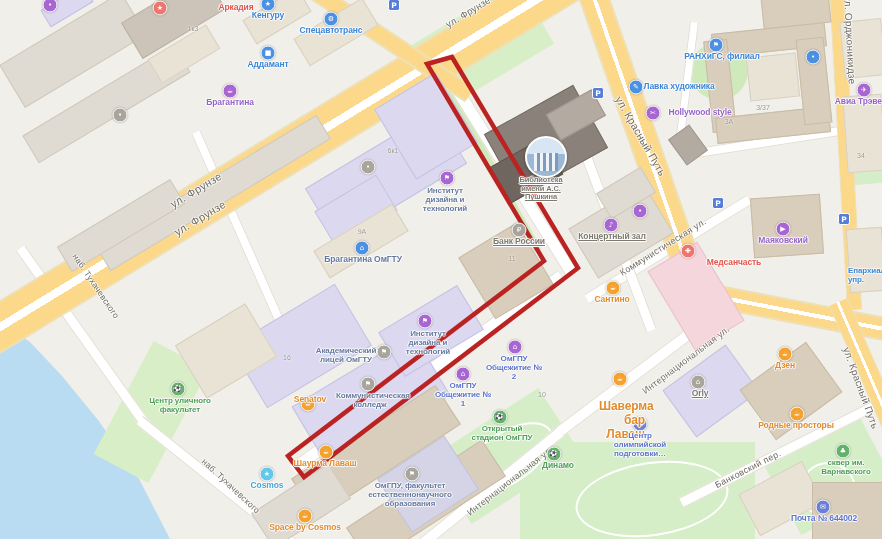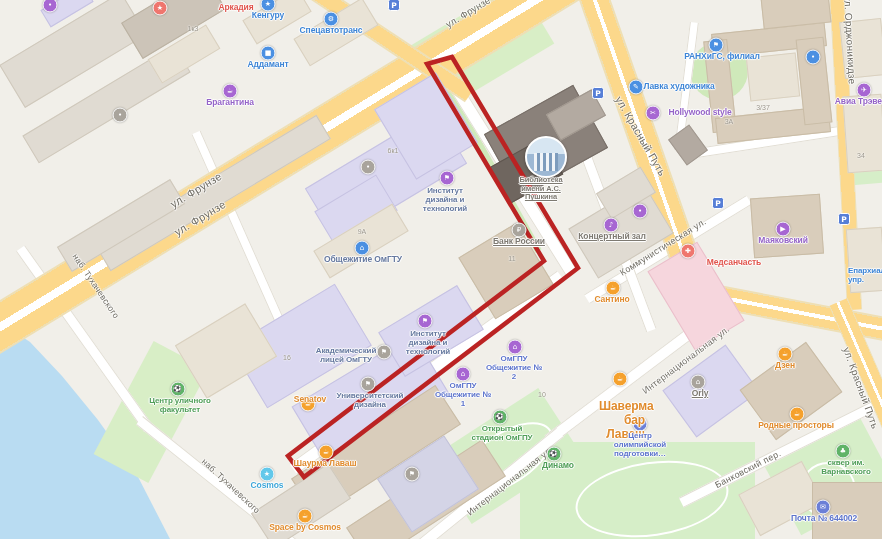--- a/index.html
+++ b/index.html
@@ -199,21 +199,21 @@
   <div class="lbl nw t-purple" style="left:783px;top:236px;">Маяковский</div>
   <span class="lib-icon" style="left:546px;top:157px;"></span>
   <div class="lbl t-gray" style="left:541px;top:176px;width:52px;font-size:7.5px;">Библиотека имени А.С. Пушкина</div>
   <span class="poi c-purple" style="left:447px;top:178px;">
       <span>⚑</span>
     </span>
   <div class="lbl t-slate" style="left:445px;top:186px;width:50px;font-size:8px;">Институт дизайна и технологий</div>
   <span class="poi c-blue" style="left:362px;top:248px;">
       <span>⌂</span>
     </span>
-  <div class="lbl nw t-slate" style="left:363px;top:255px;">Общежитие ОмГТУ</div>
+  <div class="lbl nw t-slate" style="left:363px;top:255px;">Брагантина ОмГТУ</div>
   <span class="poi c-gray" style="left:519px;top:230px;">
       <span>₽</span>
     </span>
   <div class="lbl nw t-gray" style="left:519px;top:237px;">Банк России</div>
   <span class="poi c-purple" style="left:611px;top:225px;">
       <span>♪</span>
     </span>
   <div class="lbl nw t-gray" style="left:612px;top:232px;">Концертный зал</div>
   <span class="poi c-red" style="left:688px;top:251px;">
       <span>✚</span>
@@ -227,36 +227,37 @@
       <span>⚑</span>
     </span>
   <div class="lbl t-slate" style="left:346px;top:346px;width:64px;font-size:8px;">Академический лицей ОмГТУ</div>
   <span class="poi c-purple" style="left:425px;top:321px;">
       <span>⚑</span>
     </span>
   <div class="lbl t-slate" style="left:428px;top:329px;width:50px;font-size:8px;">Институт дизайна и технологий</div>
   <span class="poi c-gray" style="left:368px;top:384px;">
       <span>⚑</span>
     </span>
-  <div class="lbl t-slate" style="left:370px;top:391px;width:68px;font-size:8px;">Университетский дизайна</div>
+  <div class="lbl t-slate" style="left:370px;top:391px;width:68px;font-size:8px;">Коммунистическая колледж</div>
   <span class="poi c-purple" style="left:463px;top:374px;">
       <span>⌂</span>
     </span>
   <div class="lbl t-indigo" style="left:463px;top:381px;width:62px;font-size:8px;">ОмГПУ Общежитие № 1</div>
   <span class="poi c-purple" style="left:515px;top:347px;">
       <span>⌂</span>
     </span>
   <div class="lbl t-indigo" style="left:514px;top:354px;width:62px;font-size:8px;">ОмГПУ Общежитие № 2</div>
   <span class="poi c-green" style="left:500px;top:417px;">
       <span>⚽</span>
     </span>
   <div class="lbl t-green" style="left:502px;top:424px;width:62px;font-size:8px;">Открытый стадион ОмГПУ</div>
   <span class="poi c-gray" style="left:412px;top:474px;">
       <span>⚑</span>
     </span>
+  <div class="lbl t-slate" style="left:410px;top:481px;width:88px;font-size:8px;">ОмГПУ, факультет естественнонаучного образования</div>
   <span class="poi c-green" style="left:178px;top:389px;">
       <span>⚽</span>
     </span>
   <div class="lbl t-green" style="left:180px;top:396px;width:66px;font-size:8px;">Центр уличного факультет</div>
   <span class="poi c-orange" style="left:308px;top:404px;">
       <span>☕</span>
     </span>
   <div class="lbl nw t-orange" style="left:310px;top:395px;">Senatov</div>
   <span class="poi c-orange" style="left:326px;top:452px;">
       <span>☕</span>

